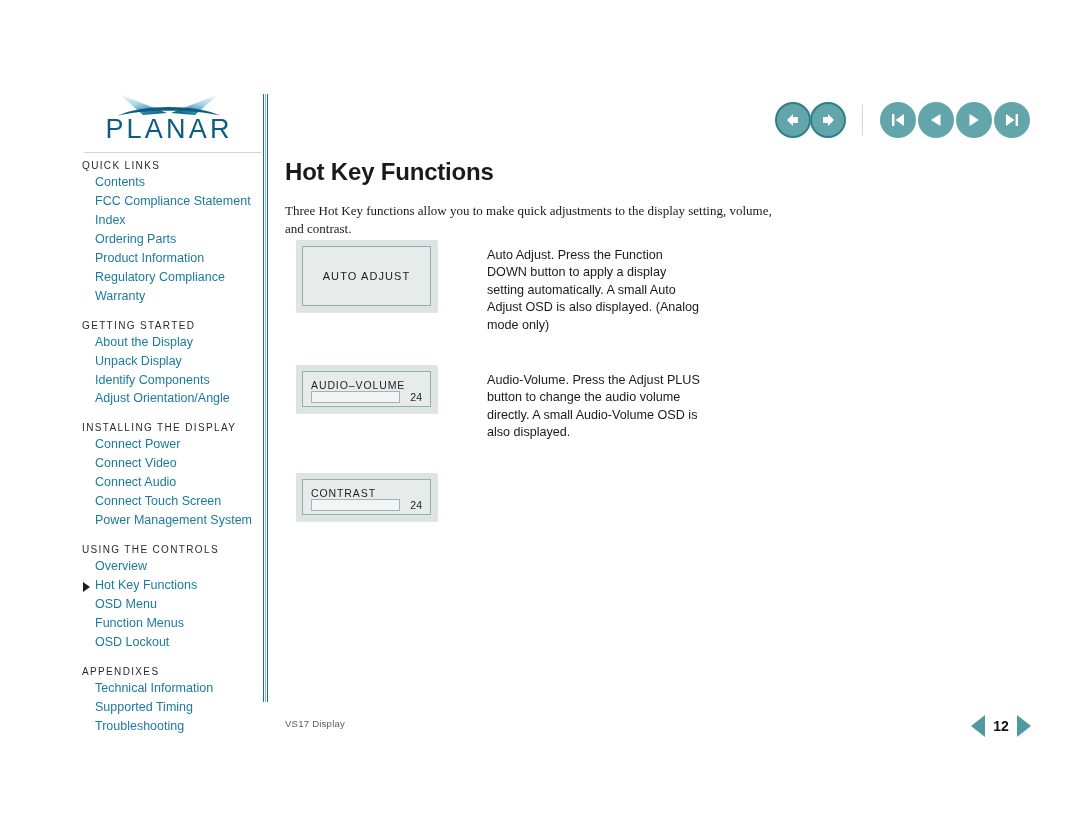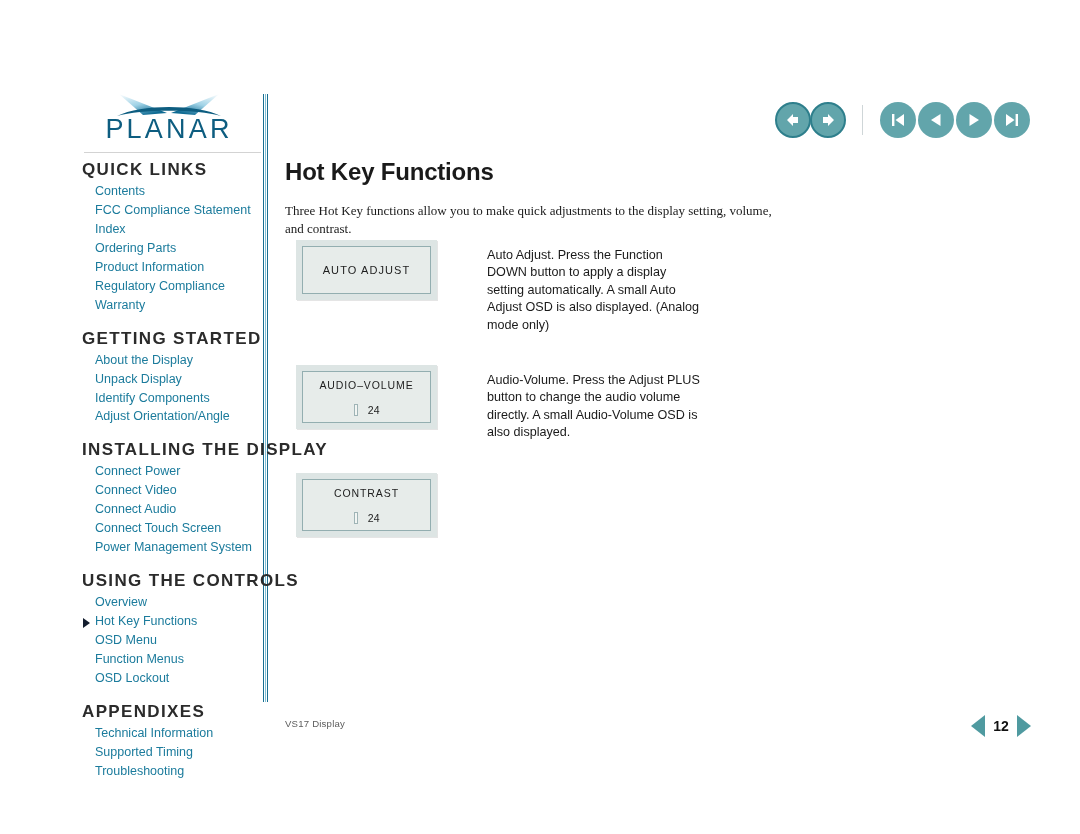--- a/index.html
+++ b/index.html
@@ -117,22 +117,22 @@
   .side-rule {
     position: absolute;
     left: 70px;
     top: 152px;
     width: 177px;
     height: 1px;
     background: #d3d3d3;
   }
   .side-section {
     font-family: "Liberation Sans", sans-serif;
-    font-size: 17px;
-    font-weight: bold;
+    font-size: 10px;
+    font-weight: normal;
     letter-spacing: 1.35px;
     color: #2b2b2b;
     margin-top: 14px;
     margin-bottom: 2px;
     white-space: nowrap;
   }
   .side-section:first-child { margin-top: 0; }
   .side-link {
     position: relative;
     font-family: "Liberation Sans", sans-serif;
@@ -205,39 +205,38 @@
     padding: 6px;
     box-sizing: border-box;
     box-shadow: 1px 1px 0 rgba(0,0,0,0.10);
   }
   .osd-inner {
     border: 1px solid #93aeb0;
     background: #e7ecea;
     box-sizing: border-box;
   }
   .osd.auto .osd-inner {
-    height: 48px;
+    height: 60px;
     display: flex;
     align-items: center;
     justify-content: center;
   }
   .osd-label-center {
     font-family: "Liberation Sans", sans-serif;
     font-size: 11px;
     letter-spacing: 1.1px;
     color: #1d1d1d;
     white-space: nowrap;
   }
   .osd.bar .osd-inner {
-    height: 52px;
+    height: 36px;
     padding: 7px 8px 6px 8px;
     display: flex;
     flex-direction: column;
     justify-content: space-between;
-    align-items: center;
   }
   .osd-label {
     font-family: "Liberation Sans", sans-serif;
     font-size: 10.5px;
     letter-spacing: 0.9px;
     color: #1d1d1d;
     white-space: nowrap;
   }
   .osd-barline {
     display: flex;

